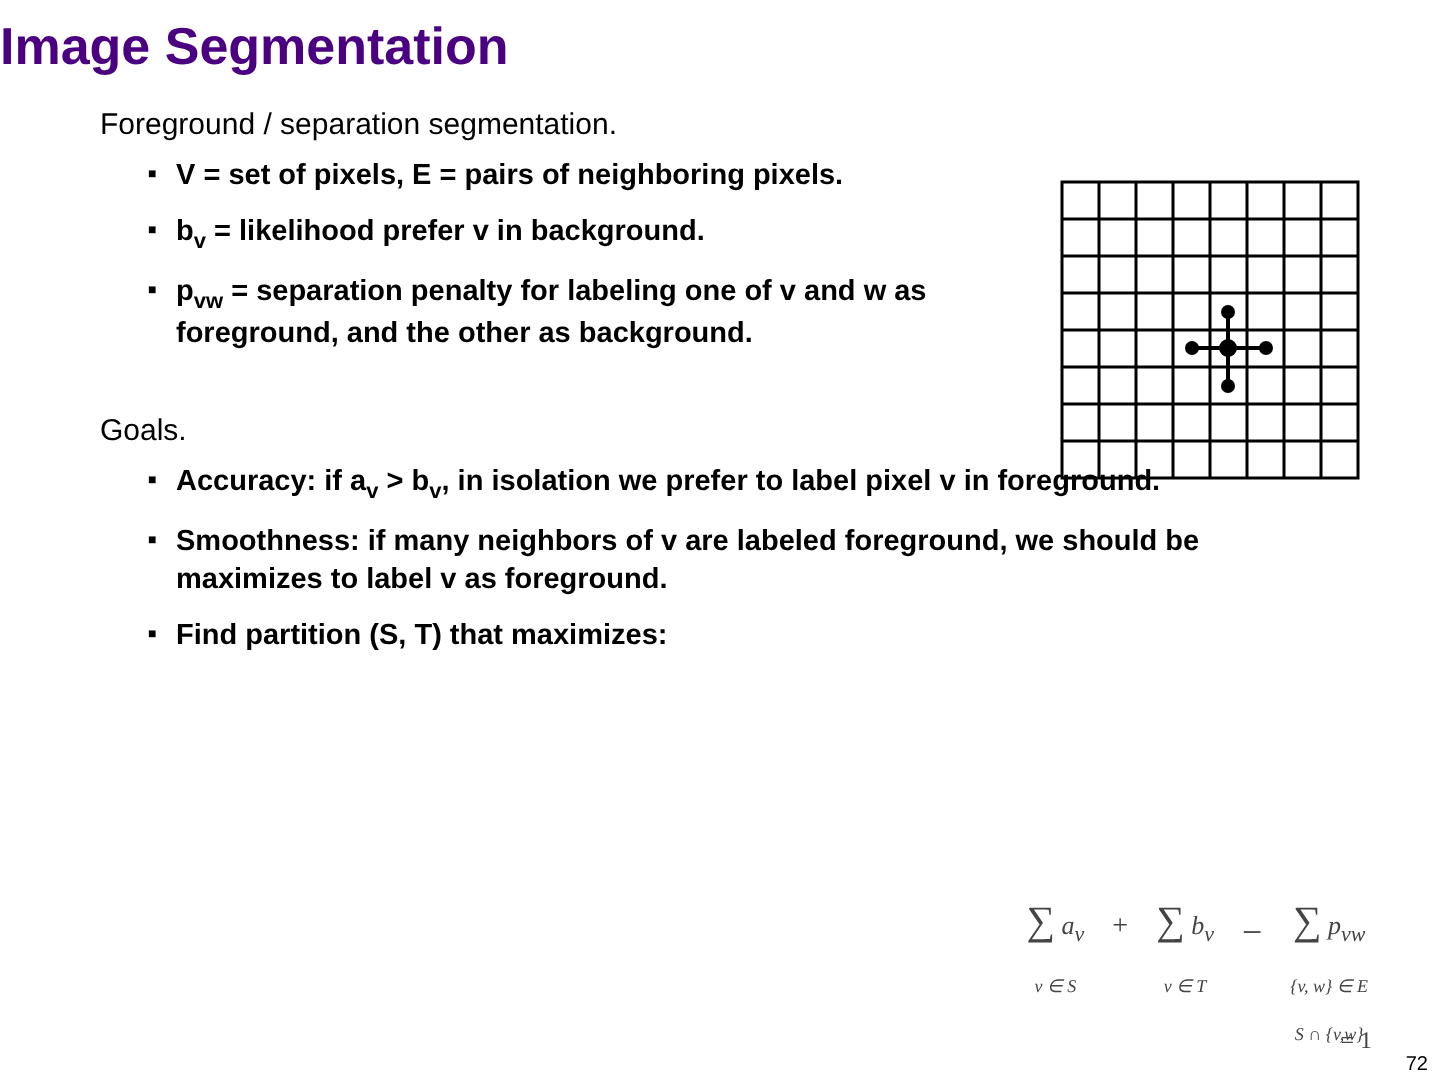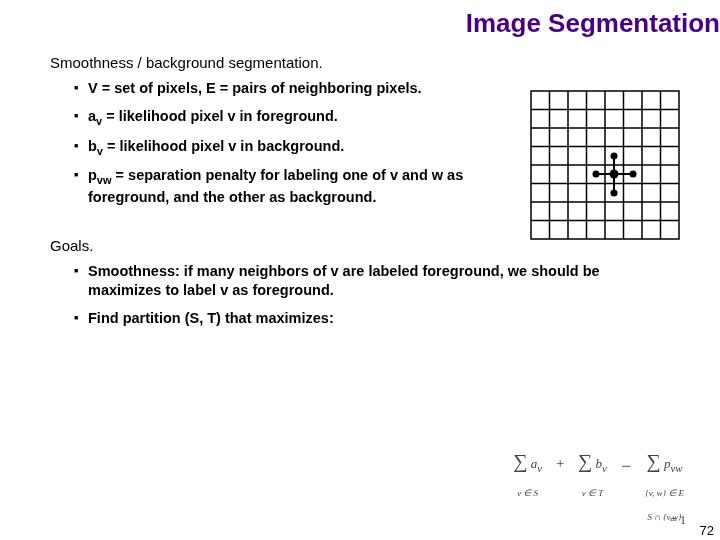--- a/index.html
+++ b/index.html
@@ -6,21 +6,21 @@
     margin: 0;
     padding: 0;
     width: 720px;
     height: 540px;
     background: #fff;
     font-family: "Times New Roman", Times, serif;
     position: relative;
     overflow: hidden;
   }
   .title {
-    text-align: right;
+    text-align: left;
     font-family: Arial, Helvetica, sans-serif;
     font-size: 26px;
     font-weight: bold;
     color: #4b0082;
     margin-top: 8px;
   }
   .content {
     padding: 0 50px 0 50px;
     font-family: Arial, Helvetica, sans-serif;
     font-size: 14.5px;
@@ -69,38 +69,38 @@
     font-size: 13px;
     color: #444;
     text-align: left;
   }
   .formula .row { display: flex; align-items: flex-start; gap: 10px; }
   .formula .sigma { font-size: 20px; font-style: normal; line-height: 14px; }
   .formula .term { display: inline-flex; flex-direction: column; align-items: center; }
   .formula .under { font-size: 9px; font-style: italic; line-height: 10px; margin-top: 14px; }
   .formula .minus { font-style: normal; font-size: 18px; padding: 0 4px; align-self: flex-start; margin-top: 2px;}
   .eq1 { font-style: normal; position: absolute; right: -2px; bottom: -6px; font-size: 12px;}
-  .pg { position: absolute; right: 6px; bottom: 2px; font-size: 13px; color: #000; font-family: Arial; }
+  .pg { position: absolute; right: 6px; bottom: 2px; font-size: 10px; color: #000; font-family: Arial; }
 </style>
 </head>
 <body>
 
 <div class="title">Image Segmentation</div>
 
 <div class="content">
-  <div class="section-head">Smoothness / background segmentation.</div>
+  <div class="section-head">Foreground / separation segmentation.</div>
   <ul class="bullets">
     <li>V = set of pixels, E = pairs of neighboring pixels.</li>
-    <li><span>a</span><span class="sub">v</span><span> = likelihood pixel v in foreground.</span></li>
-    <li><span>b</span><span class="sub">v</span><span> = likelihood pixel v in background.</span></li>
+    <li><span>b</span><span class="sub">v</span><span> = likelihood prefer v in background.</span></li>
     <li><span>p</span><span class="sub">vw</span><span> = separation penalty for labeling one of v and w as foreground, and the other as background.</span></li>
   </ul>
 
   <div class="section-head" style="margin-top:28px">Goals.</div>
   <ul class="bullets wide">
+    <li><span>Accuracy:  if a</span><span class="sub">v</span><span> &gt; b</span><span class="sub">v</span><span>, in isolation we prefer to label pixel v in foreground.</span></li>
     <li>Smoothness: if many neighbors of v are labeled foreground, we should be maximizes to label v as foreground.</li>
     <li>Find partition (S, T) that maximizes:</li>
   </ul>
 </div>
 
 <div class="grid-fig">
   <svg width="150" height="150" viewBox="0 0 150 150">
     <g stroke="#000" stroke-width="1.5" fill="none">
       <rect x="1" y="1" width="148" height="148"></rect>
       <line x1="1" y1="19.5" x2="149" y2="19.5"></line>

